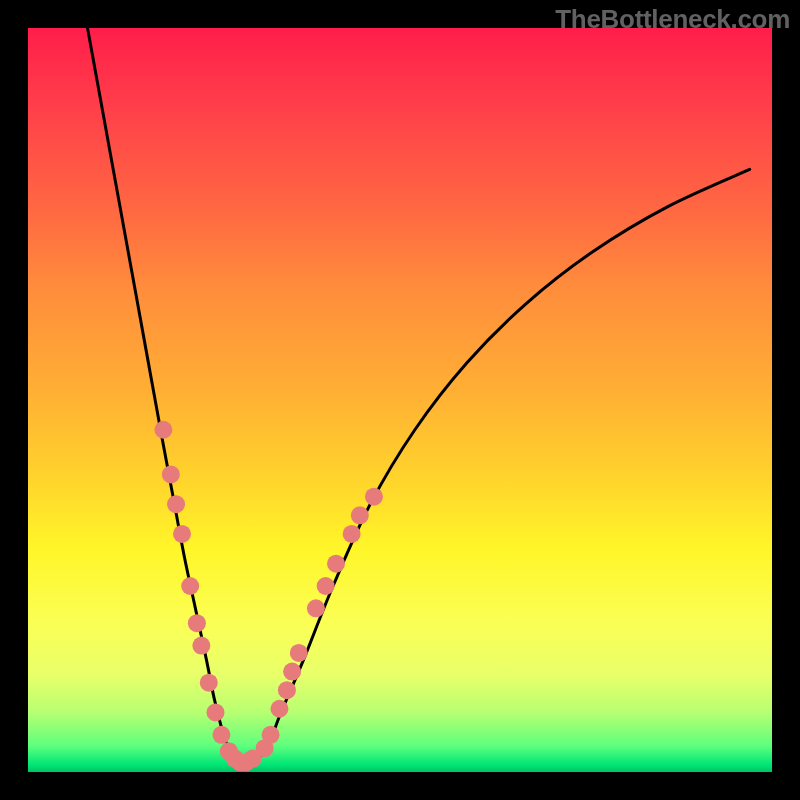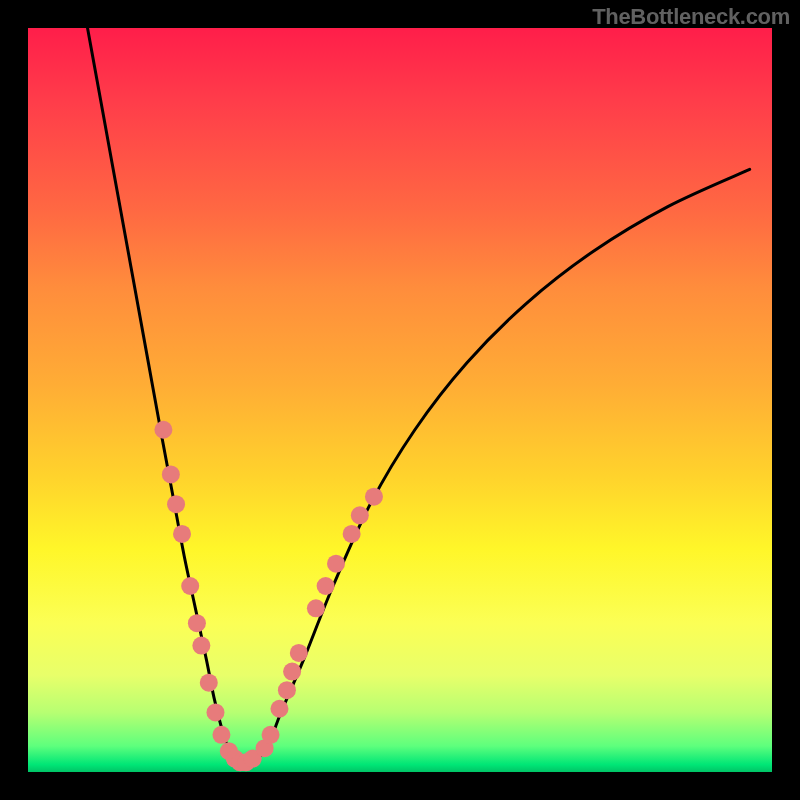--- a/index.html
+++ b/index.html
@@ -40,21 +40,21 @@
       #b7ff72 92%,
       #5eff7d 96.5%,
       #00e676 99%,
       #00c466 100%
     );
   }
   .watermark {
     position: absolute;
     top: 4px;
     right: 10px;
-    font-size: 22px;
+    font-size: 26px;
     font-weight: bold;
     color: #616161;
     letter-spacing: -0.3px;
     z-index: 10;
     text-align: right;
   }
   svg.curve {
     position: absolute;
     top: 28px;
     left: 28px;

